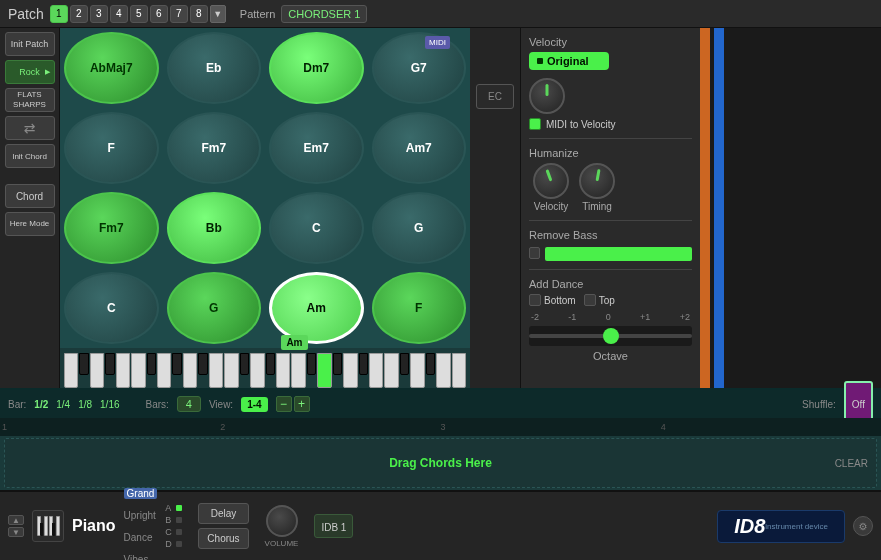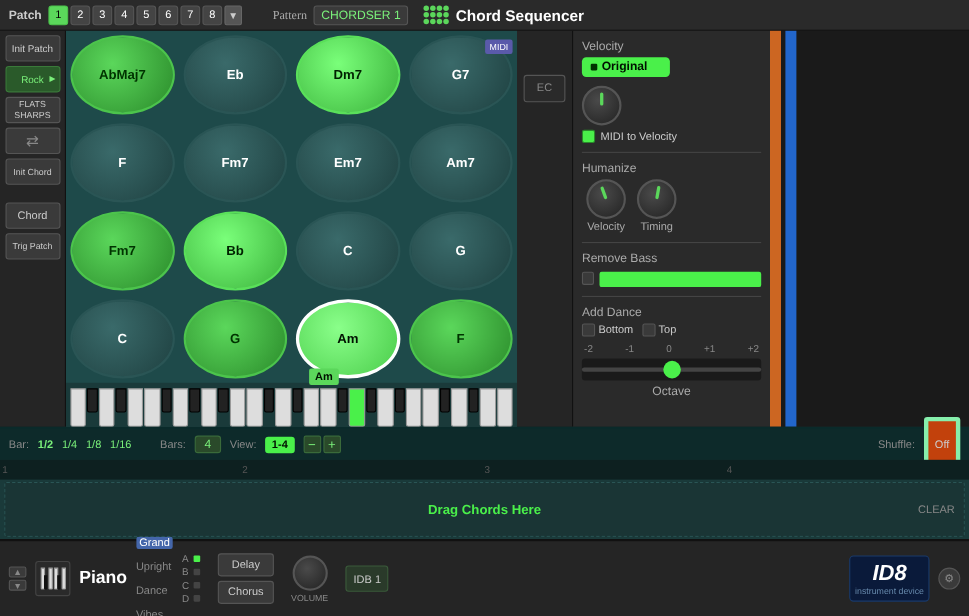--- a/index.html
+++ b/index.html
@@ -162,21 +162,21 @@
     }
 
     .arrows-btn {
       font-size: 14px;
       color: #888;
     }
 
     .midi-badge {
       position: absolute;
       top: 8px;
-      right: 4px;
+      right: 20px;
       background: #5a5aaa;
       color: #fff;
       font-size: 8px;
       padding: 2px 4px;
       border-radius: 2px;
     }
 
     .chord-grid {
       display: grid;
       grid-template-columns: repeat(4, 1fr);
@@ -540,22 +540,22 @@
       cursor: pointer;
     }
 
     .shuffle-label {
       color: #888;
       font-size: 10px;
       margin-left: auto;
     }
 
     .off-btn {
-      background: #c2410c;
-      border: 4px solid #86efac;
+      background: #701a75;
+      border: 2px solid #86efac;
       border-radius: 3px;
       color: #ccc;
       font-size: 10px;
       padding: 16px 6px;
       cursor: pointer;
     }
 
     .sequencer-timeline {
       height: 18px;
       background: #0d2020;
@@ -675,23 +675,23 @@
       color: #ccc;
       font-size: 10px;
       padding: 4px 8px;
       cursor: pointer;
     }
 
     .id8-logo {
       background: #0a1a3a;
       border: 1px solid #1a3a6a;
       border-radius: 4px;
-      padding: 4px 4px;
-      display: flex;
-      flex-direction: column;
+      padding: 4px 16px;
+      display: flex;
+      flex-direction: row;
       align-items: center;
     }
 
     .id8-text {
       color: #fff;
       font-size: 20px;
       font-weight: bold;
       font-style: italic;
     }
 
@@ -773,63 +773,46 @@
       padding: 0 2px;
       font-size: 9px;
       color: #888;
     }
   </style>
 </head>
 <body>
 
 <div class="main-container">
   <div class="top-bar">
-    <span style="color:#ccc;font-size:11px;font-weight:bold;">Patch</span>
+    <span style="color:#ccc;font-size:14px;">Patch</span>
     <div class="num-buttons">
       <div class="num-btn active">1</div>
       <div class="num-btn">2</div>
       <div class="num-btn">3</div>
       <div class="num-btn">4</div>
       <div class="num-btn">5</div>
       <div class="num-btn">6</div>
       <div class="num-btn">7</div>
       <div class="num-btn">8</div>
       <div class="dropdown-arrow">▼</div>
     </div>
-    <span style="color:#aaa;font-size:11px;margin-left:22px;font-family:Liberation Serif, serif;">Pattern</span>
+    <span style="color:#aaa;font-size:11px;margin-left:8px;">Pattern</span>
     <span class="pattern-name">CHORDSER 1</span>
-    <div class="chord-seq-header">
-      <div class="chord-seq-dots">
-        <div class="dot"></div>
-          <div class="dot"></div>
-          <div class="dot"></div>
-          <div class="dot"></div>
-        <div class="dot"></div>
-          <div class="dot"></div>
-          <div class="dot"></div>
-          <div class="dot"></div>
-        <div class="dot"></div>
-          <div class="dot"></div>
-          <div class="dot"></div>
-          <div class="dot"></div>
-      </div>
-      <span class="chord-seq-title">Chord Sequencer</span>
-    </div>
   </div>
 
   <div class="middle-section">
 
     <div class="left-sidebar">
       <div class="sidebar-btn" style="font-size:9px;">Init Patch</div>
       <div class="sidebar-btn rock-btn">Rock</div>
       <div class="sidebar-btn flats-btn" style="font-size:8px;line-height:1.2;">FLATS<br>SHARPS</div>
       <div class="sidebar-btn arrows-btn">⇄</div>
       <div class="sidebar-btn it-chord-btn" style="font-size:8px;">Init Chord</div>
       <div class="sidebar-btn" style="font-size:10px;margin-top:12px;">Chord</div>
-      <div class="sidebar-btn trig-btn" style="font-size:8px;">Trig Patch</div>
+      <div class="sidebar-btn trig-btn" style="font-size:8px;">Here Mode</div>
     </div>
 
     <div style="position:relative;flex:1;max-width:410px;background:#1e4a4a;display:flex;flex-direction:column;">
       <div class="midi-badge">MIDI</div>
       <div class="chord-grid">
 
         <div class="chord-btn green">AbMaj7</div>
         <div class="chord-btn dark">Eb</div>
         <div class="chord-btn green-bright">Dm7</div>
         <div class="chord-btn dark">G7</div>
@@ -883,21 +866,21 @@
           <div class="black-key"></div>
           <div class="white-key"></div>
           <div class="white-key"></div>
         </div>
       </div>
 
       <div style="position:absolute;bottom:38px;left:54%;background:#5bd75b;color:#001100;font-size:10px;font-weight:bold;padding:2px 5px;border-radius:2px;">Am</div>
     </div>
 
     <div class="rec-side">
-      <div class="rec-btn" style="background:#2a2a2a;border:1px solid #555;border-radius:3px;color:#888;font-size:10px;padding:6px 4px;cursor:pointer;text-align:center;width:38px;margin-top:32px;">EC</div>
+      <div class="rec-btn" style="background:#2a2a2a;border:1px solid #555;border-radius:3px;color:#888;font-size:10px;padding:6px 4px;cursor:pointer;text-align:center;width:38px;margin-top:48px;">EC</div>
     </div>
 
     <div class="right-panel">
 
       <div class="panel-section">
         <span class="section-label">Velocity</span>
         <button class="original-btn">Original</button>
         <div style="display:flex;align-items:center;margin-top:4px;">
           <div class="knob-container">
             <div class="knob"></div>

